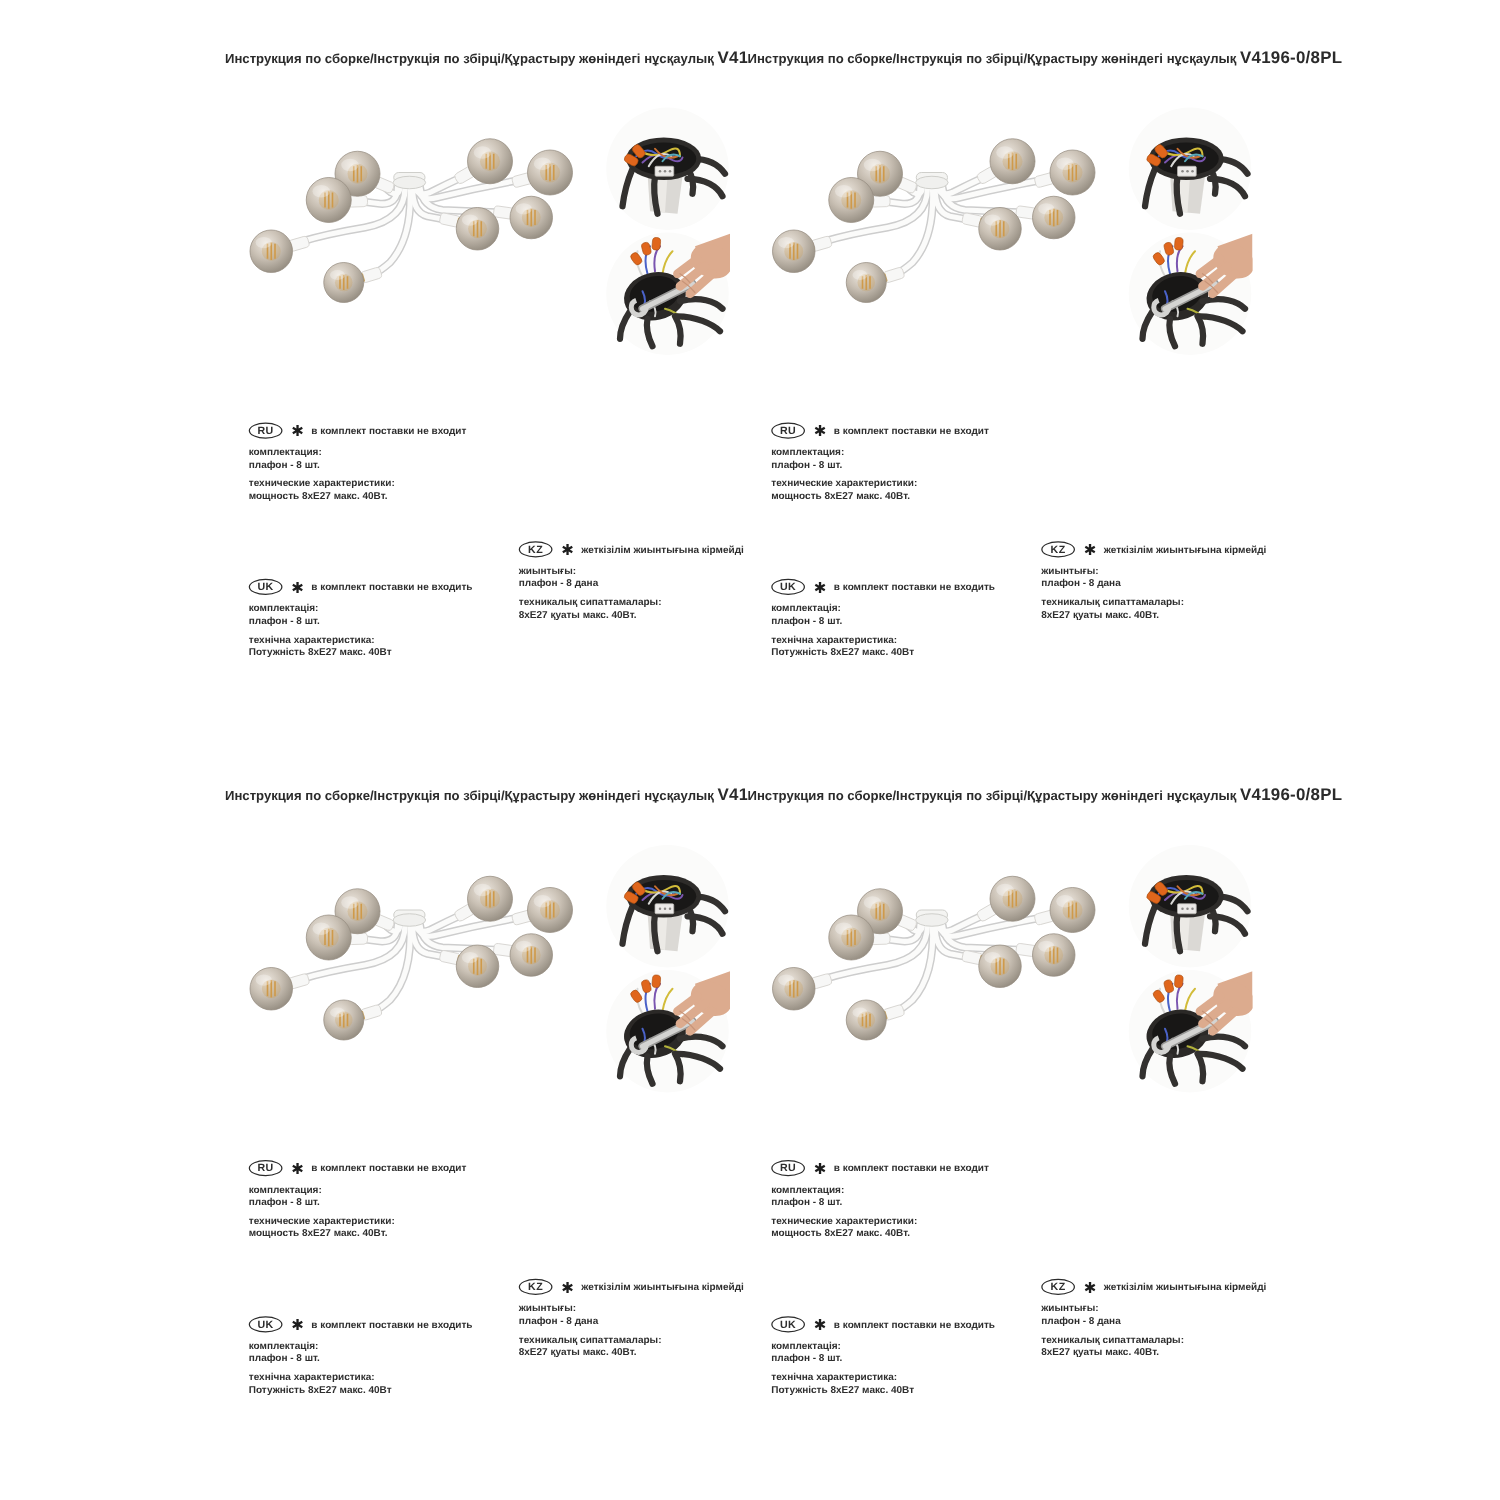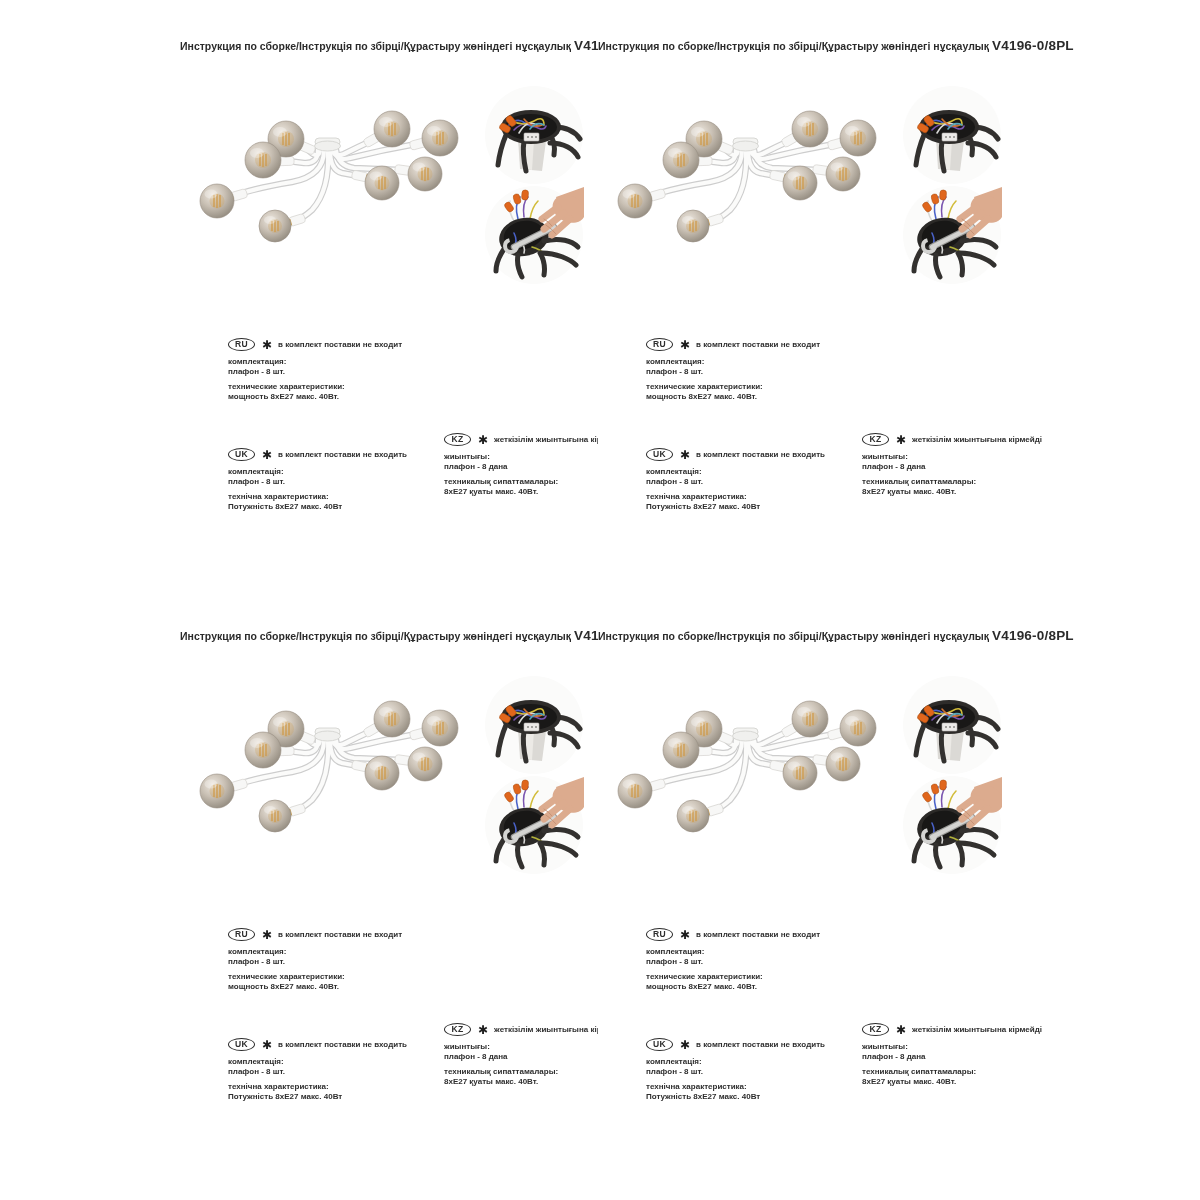--- a/index.html
+++ b/index.html
@@ -10,23 +10,23 @@
   .quadrant{position:relative;width:418px;height:590px;background:#fff;}
   .title{position:absolute;top:38px;left:0;width:100%;text-align:center;
          font-size:10.5px;font-weight:bold;color:#2b2b2b;white-space:nowrap;}
   .title .model{font-size:13.5px;margin-left:3px;letter-spacing:.2px;}
   .lamp{position:absolute;left:12px;top:86px;width:292px;height:192px;}
   .lamp svg{width:100%;height:100%;}
   .photo{position:absolute;width:100px;height:100px;}
   .photo svg{width:100%;height:100%;}
   .photo-top{left:304px;top:85px;}
   .photo-bottom{left:304px;top:185px;}
-  .lang{position:absolute;font-size:8px;font-weight:bold;line-height:9.5px;color:#2e2e2e;margin-left:29px;}
+  .lang{position:absolute;font-size:8px;font-weight:bold;line-height:9.5px;color:#2e2e2e;}
   .lang-ru{left:19px;top:337px;width:290px;}
-  .lang-uk{left:19px;top:447px;width:212px;}
+  .lang-uk{left:19px;top:462px;width:212px;}
   .lang-kz{left:235px;top:432px;width:185px;}
   .lang-head{display:flex;align-items:center;height:15px;margin-bottom:5px;}
   .badge{display:inline-flex;align-items:center;justify-content:center;
          min-width:27px;height:13px;border:1.6px solid #2b2b2b;border-radius:50%;
          font-size:8.5px;font-weight:bold;letter-spacing:.4px;box-sizing:border-box;
          padding:0 3px;}
   .star{font-family:"DejaVu Sans",sans-serif;font-size:12px;line-height:12px;
         margin:0 6px 0 7px;color:#1d1d1d;}
   .note{font-size:8px;}
   .spec-label{margin-top:6px;}

